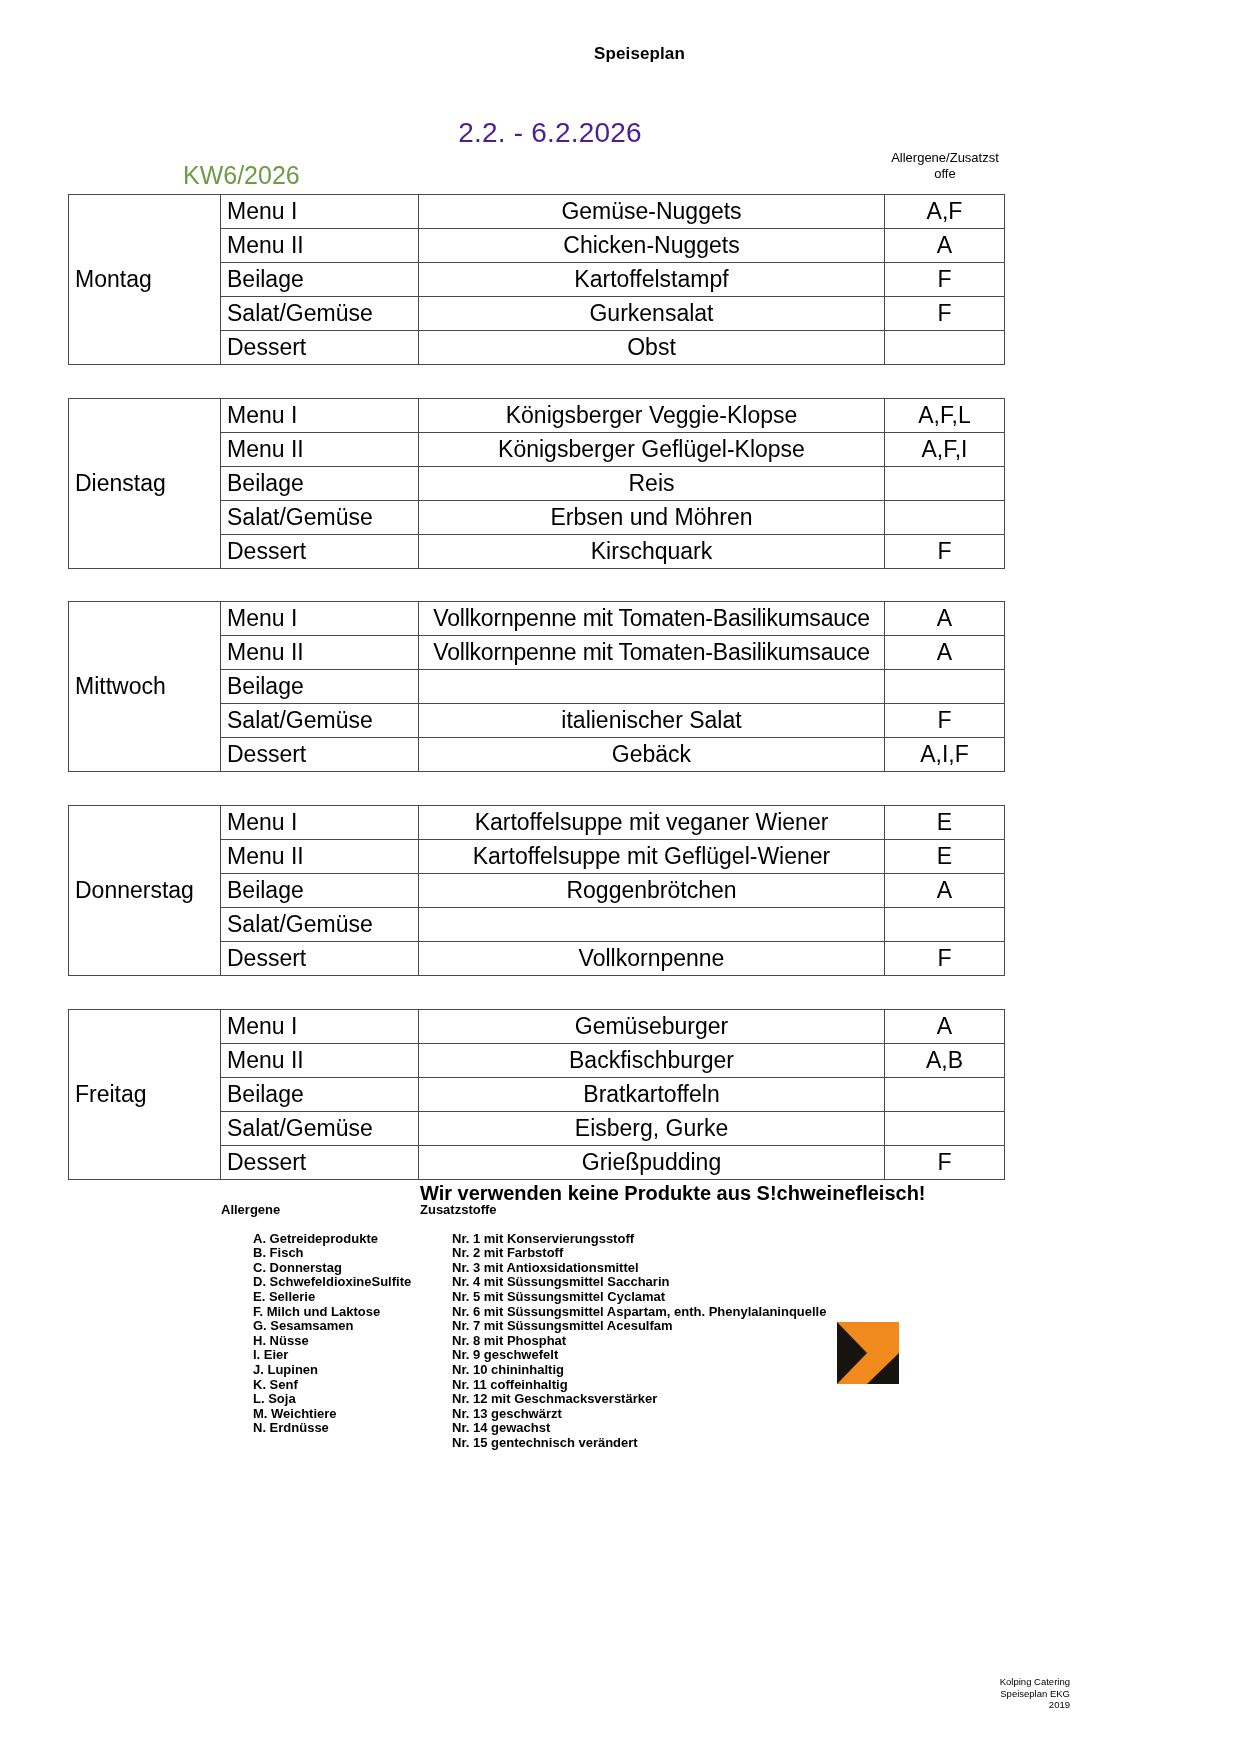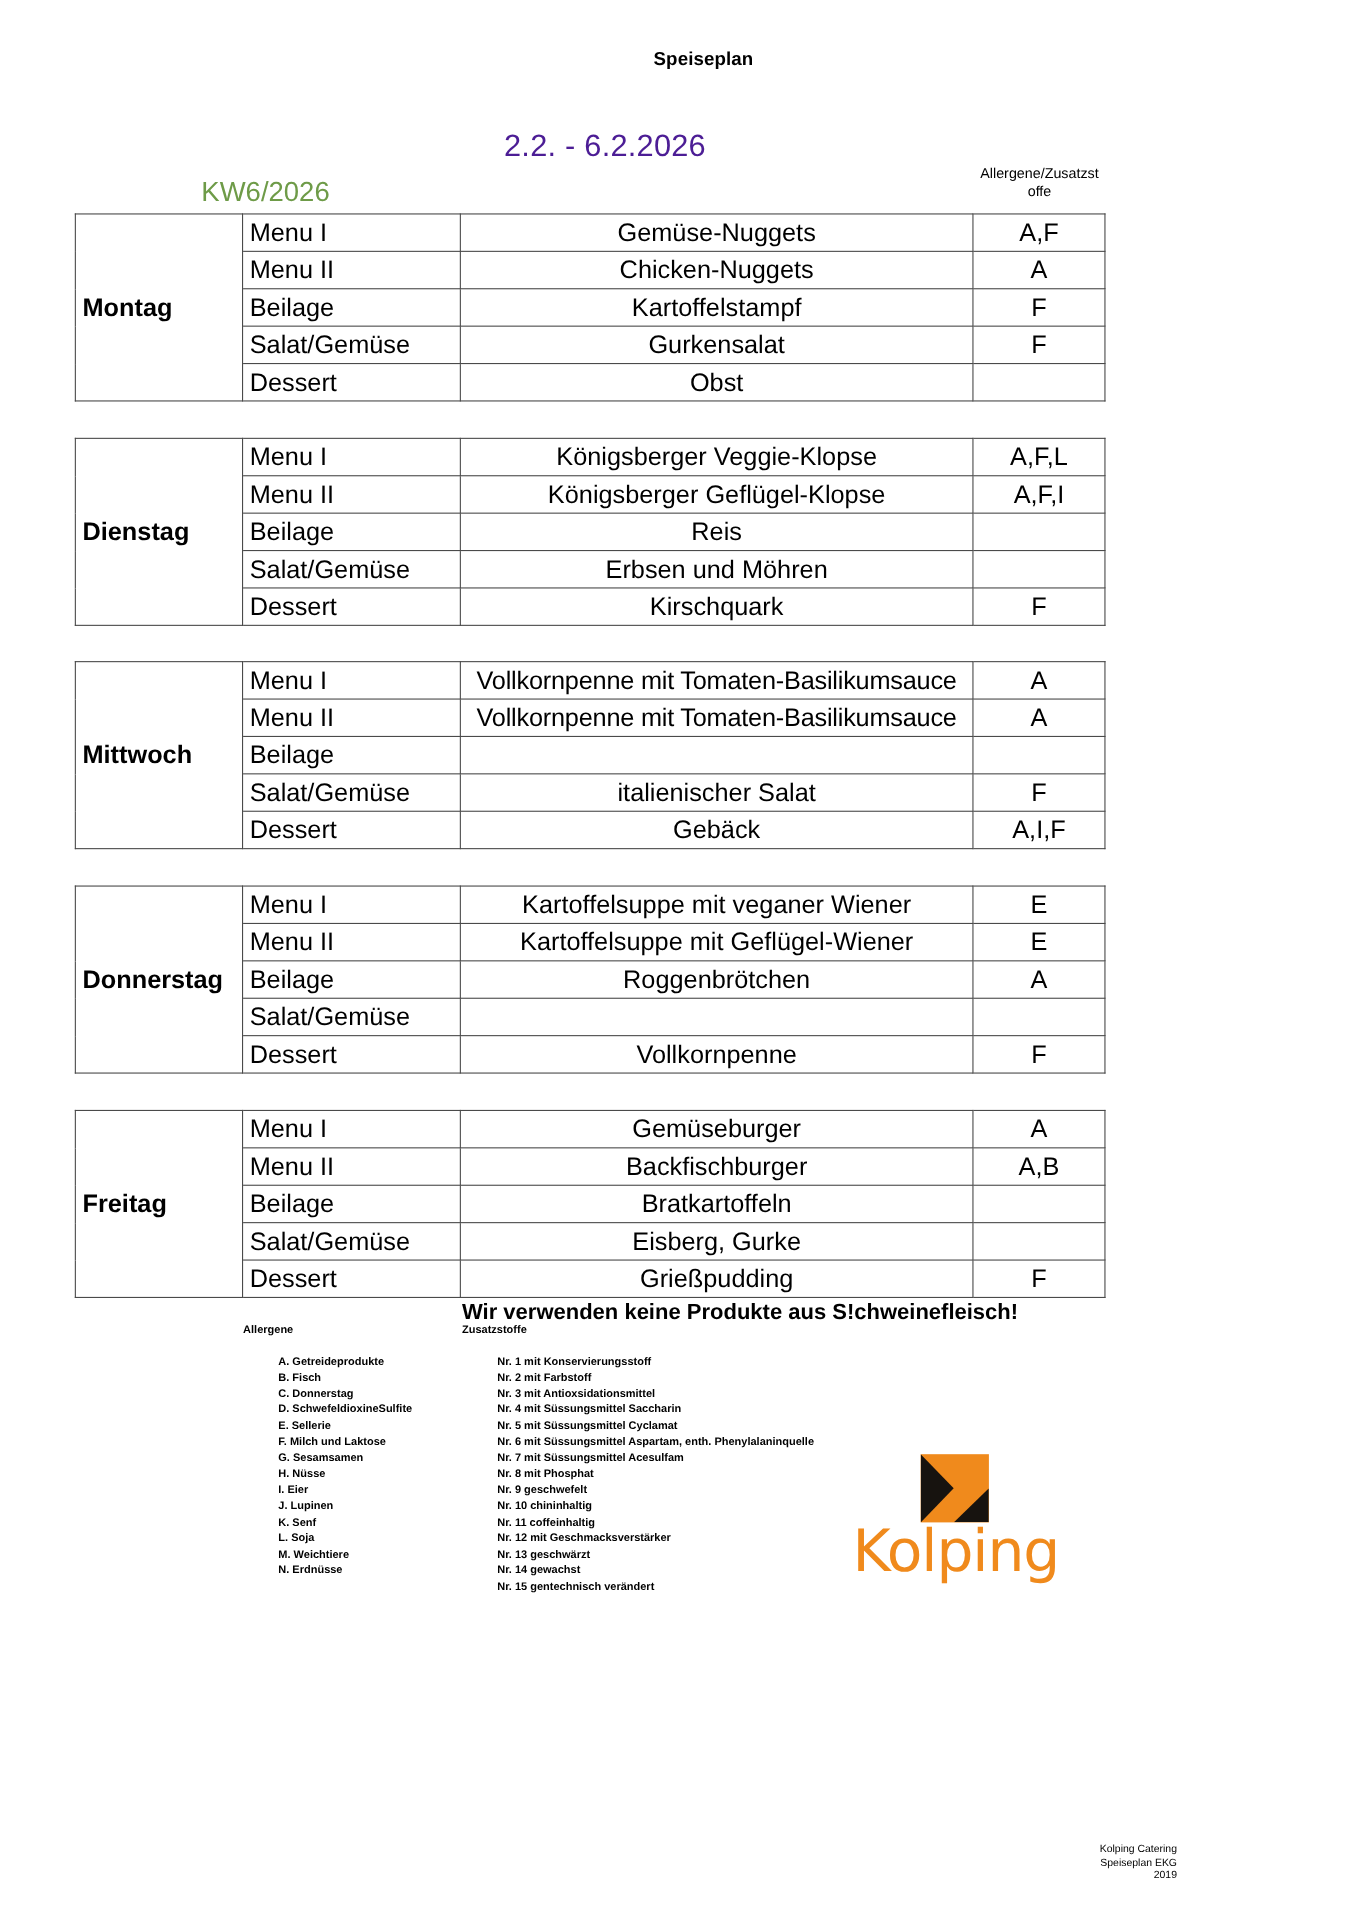--- a/index.html
+++ b/index.html
@@ -59,21 +59,21 @@
   }
   .day-table td {
     border: 1px solid #4a4a4a;
     height: 34px;
     padding: 0 6px;
     font-size: 23px;
     vertical-align: middle;
     white-space: nowrap;
     overflow: hidden;
   }
-  .c-day   { width: 152px; font-size: 23px; vertical-align: top; padding-top: 2px; font-weight: bold; }
+  .c-day   { width: 152px; font-size: 23px; vertical-align: top; padding-top: 2px; }
   .c-type  { width: 198px; margin-top: 22px; }
   .c-dish  { width: 466px; text-align: center; }
   .c-all   { width: 120px; text-align: center; margin-left: 22px; }
   .dish-narrow { font-size: 19px; letter-spacing: -0.2px; }
 
   .t-mon  { top: 194px; }
   .t-die  { top: 398px; }
   .t-mit  { top: 601px; }
   .t-don  { top: 805px; }
   .t-fre  { top: 1009px; }
@@ -83,21 +83,21 @@
     position: absolute;
     top: 1182px; left: 420px;
     font-size: 20px;
     font-weight: bold;
   }
 
   
   .legend {
     position: absolute;
     top: 1203px; left: 221px;
-    font-size: 10px;
+    font-size: 13px;
     font-weight: bold;
     line-height: 14.6px;
   }
   .legend.right { left: 420px; top: 1203px; }
   .legend-head { margin-bottom: 14px; }
   .legend-item { white-space: nowrap; margin-left: 32px; }
 
   
   .logo-wrap {
     position: absolute;
@@ -347,20 +347,19 @@
       <div class="legend-item">Nr. 11 coffeinhaltig</div>
       <div class="legend-item">Nr. 12 mit Geschmacksverstärker</div>
       <div class="legend-item">Nr. 13  geschwärzt</div>
       <div class="legend-item">Nr. 14  gewachst</div>
       <div class="legend-item">Nr. 15 gentechnisch verändert</div>
     </div>
 </div>
 
 <div class="logo-wrap">
   <div class="logo-mark"></div>
-  <div class="logo-word">Kolping</div>
 </div>
 
 <div class="footer">
   <div>Kolping Catering</div>
   <div>Speiseplan EKG</div>
   <div>2019</div>
 </div>
 
 </body></html>

